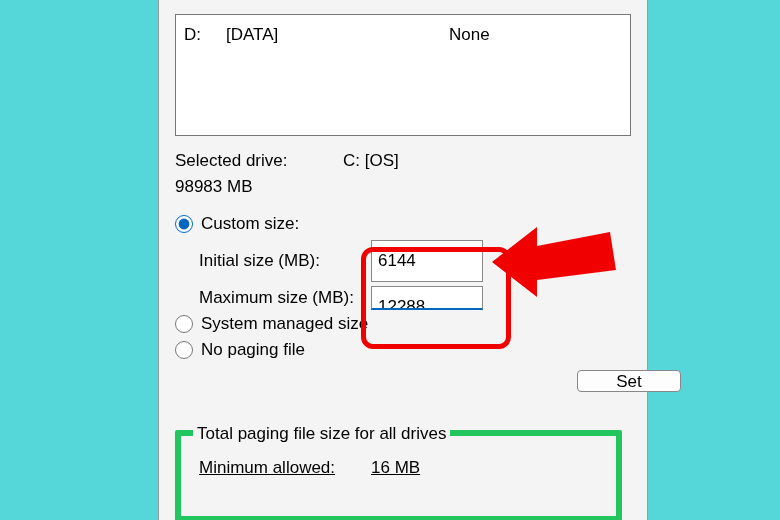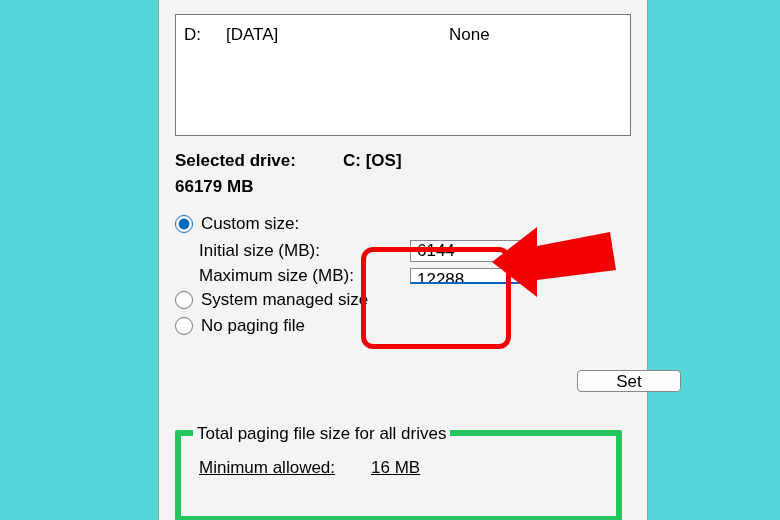--- a/index.html
+++ b/index.html
@@ -48,21 +48,21 @@
   .drive-col-label  { flex: 1; }
   .drive-col-status {
     position: absolute;
     left: 290px;
   }
   
   .info {
     margin-top: 12px;
     line-height: 26px;
   }
-  .info-row { display: flex; font-weight: bold; }
+  .info-row { display: flex; }
   .info-label { width: 168px; }
   .info-value { }
   
   .radios {
     margin-top: 14px;
     position: relative;
   }
   .radio-row {
     display: flex;
     align-items: center;
@@ -85,24 +85,23 @@
     margin: 4px 0;
   }
   .fld-label {
     width: 172px;
   }
   input[type=text] {
     width: 112px;
     height: 16px;
     border: 1px solid #888;
     font: inherit;
-    padding: 10px 6px;
+    padding: 20px 6px;
     box-sizing: border-box;
     outline: none;
-    margin-left: 39px;
   }
   input[type=text].focused {
     border-bottom: 2px solid #0067c0;
     padding-bottom: 1px;
   }
   .highlight-box {
     position: absolute;
     border: 5px solid #f10000;
     border-radius: 12px;
     pointer-events: none;
@@ -169,21 +168,21 @@
         <span class="drive-col-status">None</span>
       </div>
     </div>
 
     <div class="info">
       <div class="info-row">
         <span class="info-label">Selected drive:</span>
         <span class="info-value">C:  [OS]</span>
       </div>
       <div class="info-row">
-        <span class="info-value">66179 MB</span>
+        <span class="info-value">98983 MB</span>
       </div>
     </div>
 
     <div class="radios">
 
       <label class="radio-row">
         <input type="radio" name="pg" checked="" style="">
         <span>Custom size:</span>
       </label>
 

